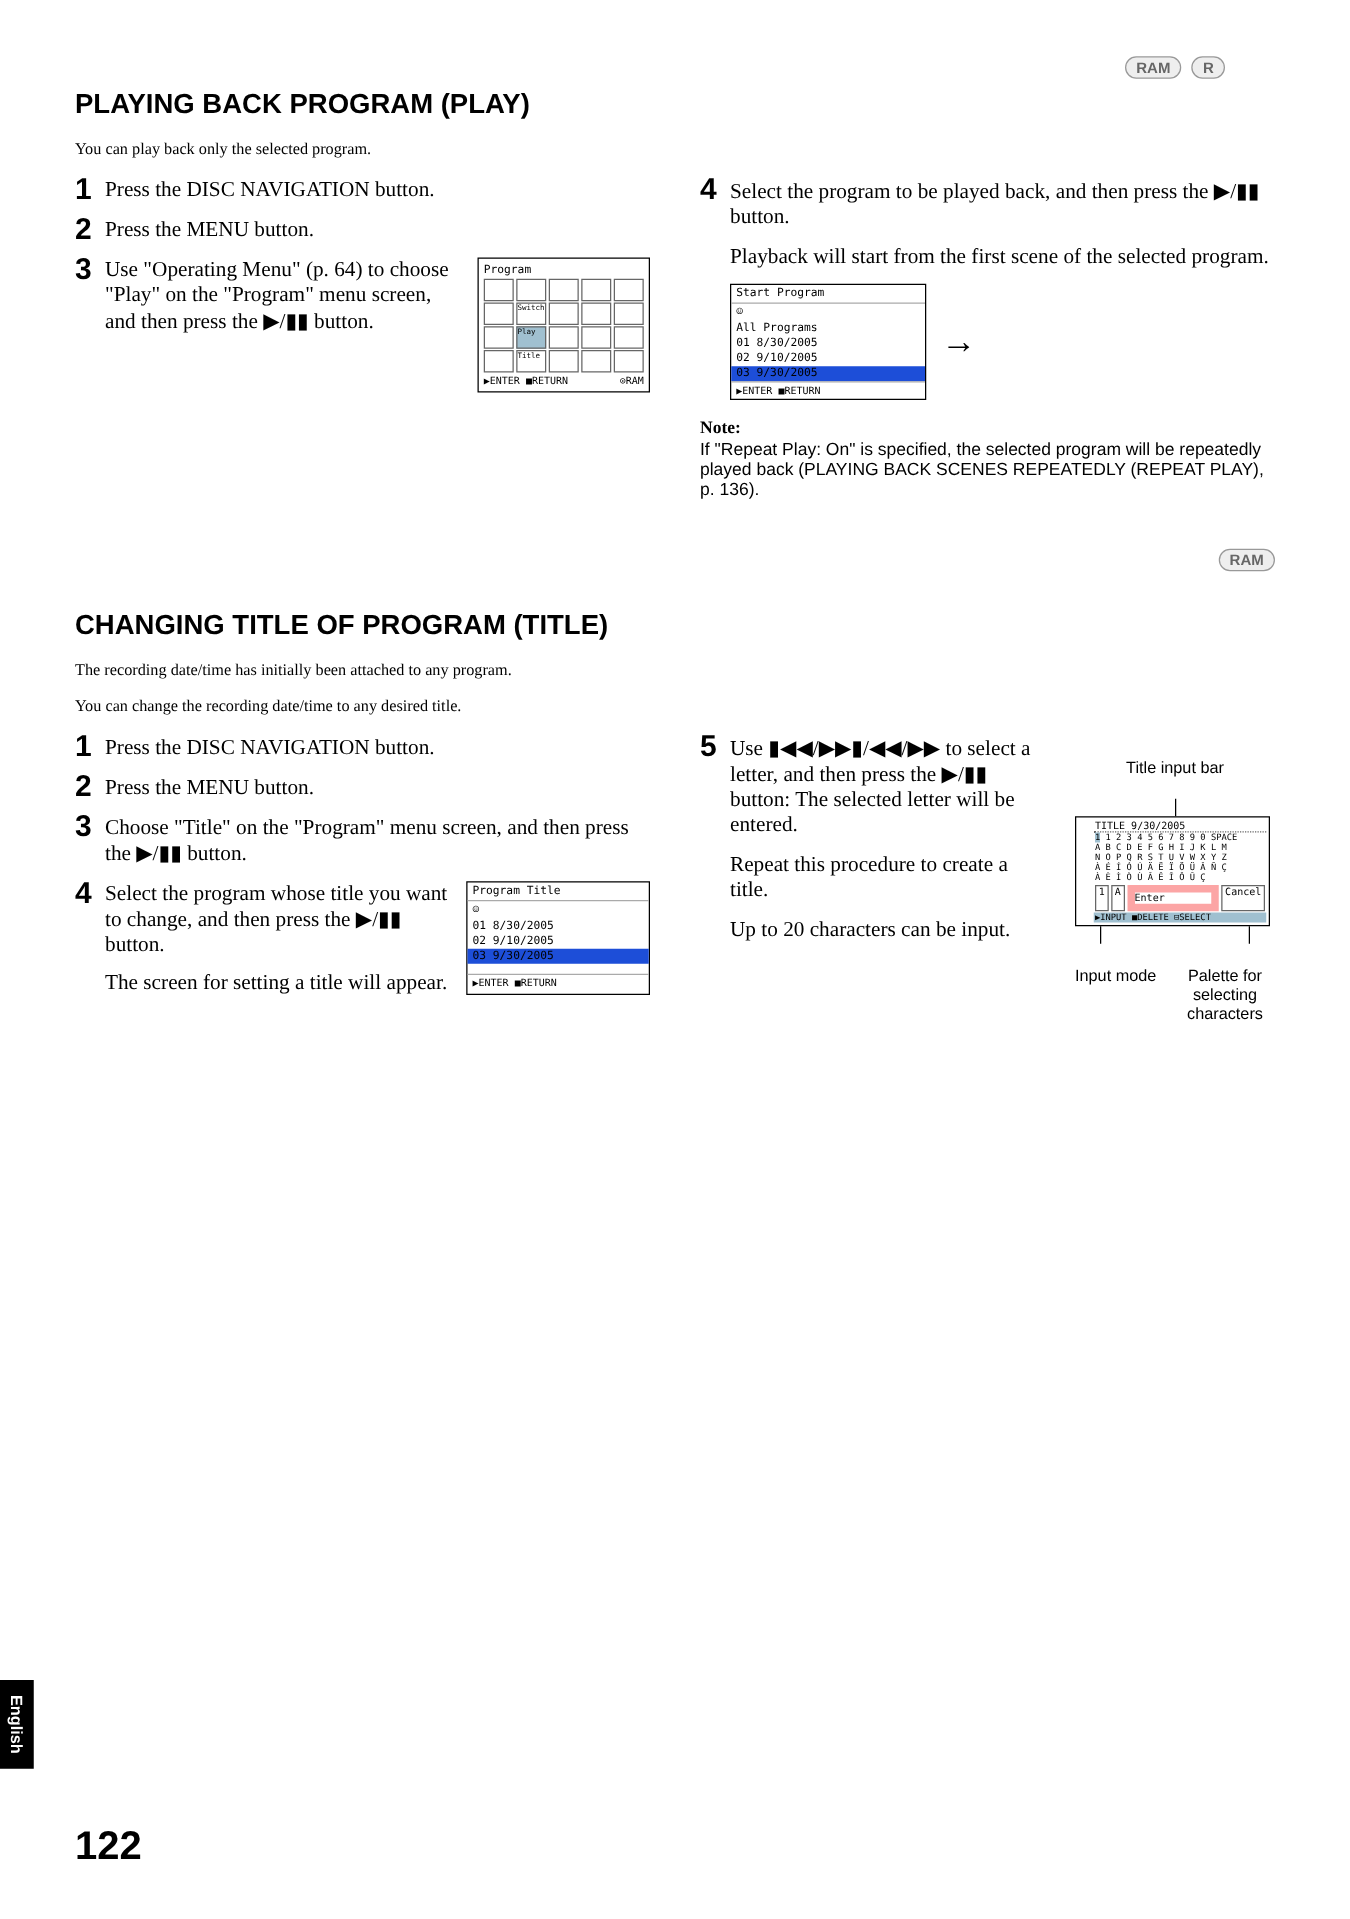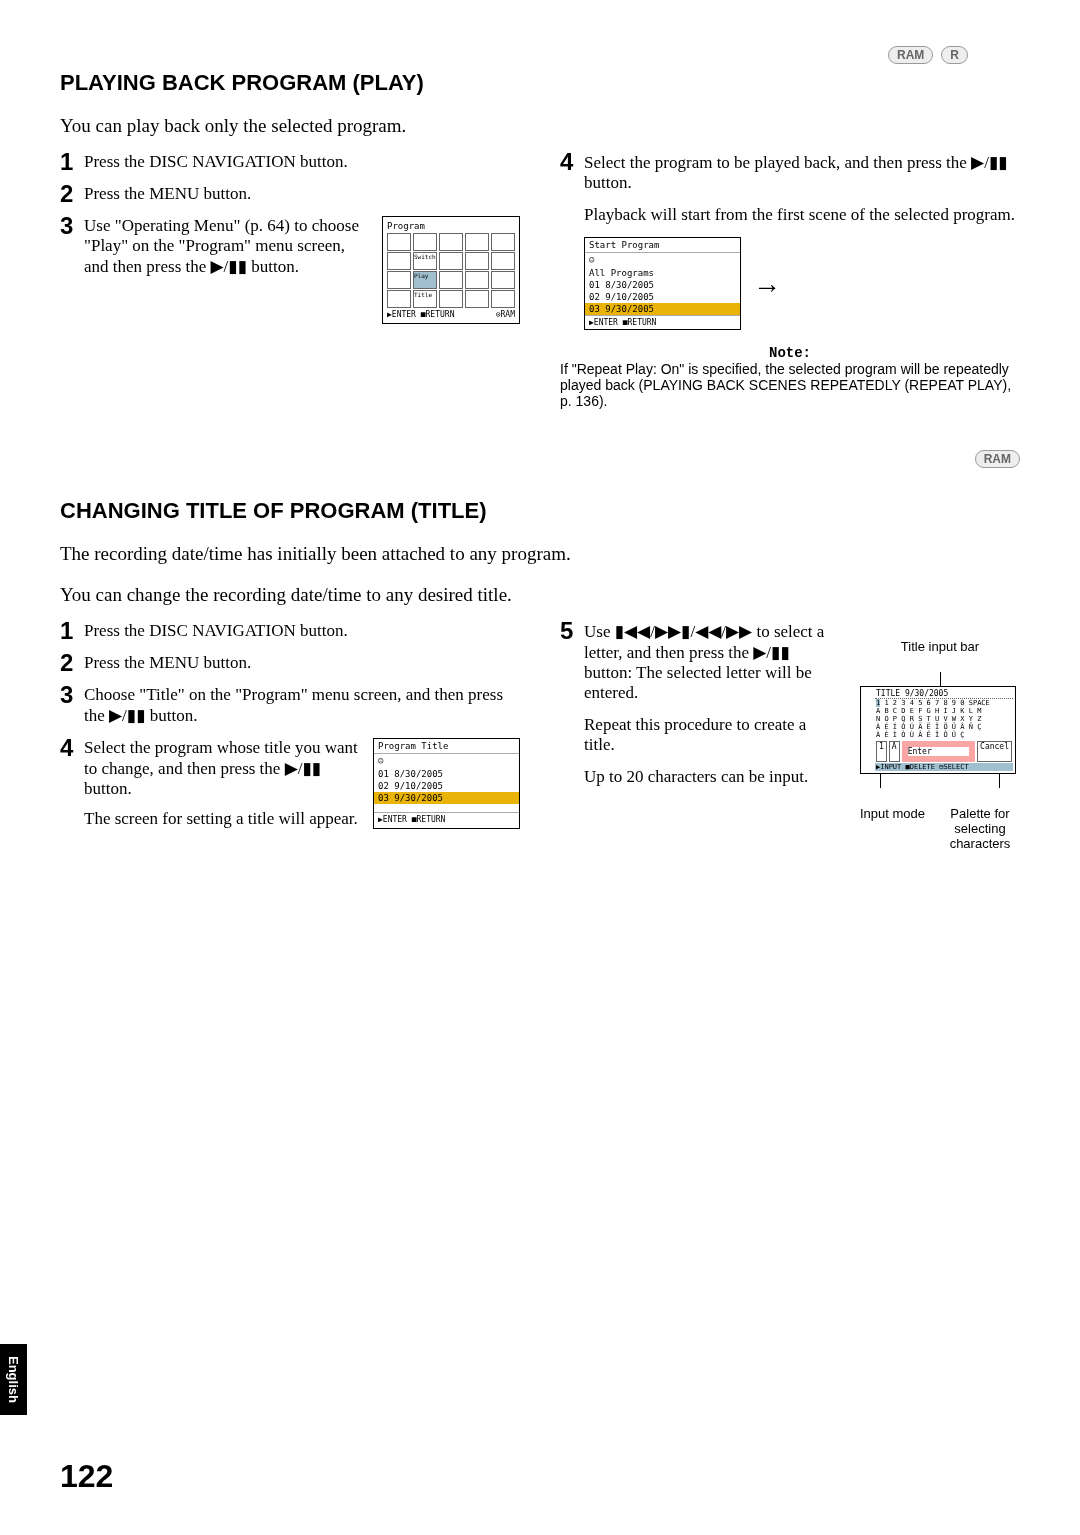--- a/index.html
+++ b/index.html
@@ -13,42 +13,42 @@
     position: relative;
     box-sizing: border-box;
   }
   .page {
     padding: 40px 60px 40px 60px;
     position: relative;
   }
   .badges {
     position: absolute;
     top: 45px;
-    right: 112px;
+    right: 100px;
   }
   .badge {
     display: inline-block;
     border: 1px solid #999;
     border-radius: 10px;
     padding: 1px 8px;
     font-size: 12px;
     font-weight: bold;
     color: #666;
     background: #eee;
     margin-left: 4px;
     font-family: Arial, sans-serif;
   }
   h1 {
     font-family: Arial, sans-serif;
     font-weight: bold;
     font-size: 22px;
     margin: 30px 0 15px 0;
   }
   .intro {
-    font-size: 19px;
+    font-size: 13px;
     margin-bottom: 15px;
   }
   .two-col {
     display: flex;
     gap: 40px;
   }
   .col {
     flex: 1;
   }
   .step {
@@ -99,24 +99,23 @@
     display: flex;
     gap: 15px;
   }
   .step-with-box .step-text {
     flex: 1;
   }
   .note {
     margin-top: 15px;
   }
   .note-label {
-    font-family: Liberation Mono, monospace;
+    font-family: Liberation Serif, serif;
     font-weight: bold;
     font-size: 14px;
-    text-align: center;
   }
   .note-body {
     font-family: Arial, sans-serif;
     font-size: 14px;
   }
   .list-box {
     border: 1px solid #000;
     font-family: monospace;
     font-size: 9px;
     width: 155px;
@@ -125,21 +124,21 @@
     padding: 2px 4px;
     border-bottom: 1px solid #aaa;
   }
   .list-box .icon-row {
     padding: 2px 4px;
   }
   .list-box .item {
     padding: 1px 4px;
   }
   .list-box .item.sel {
-    background: #eab308;
+    background: #1d4ed8;
   }
   .list-box .ftr {
     padding: 2px 4px;
     border-top: 1px solid #aaa;
     font-size: 8px;
   }
   .arrow {
     font-size: 28px;
     font-weight: bold;
     padding: 0 8px;

